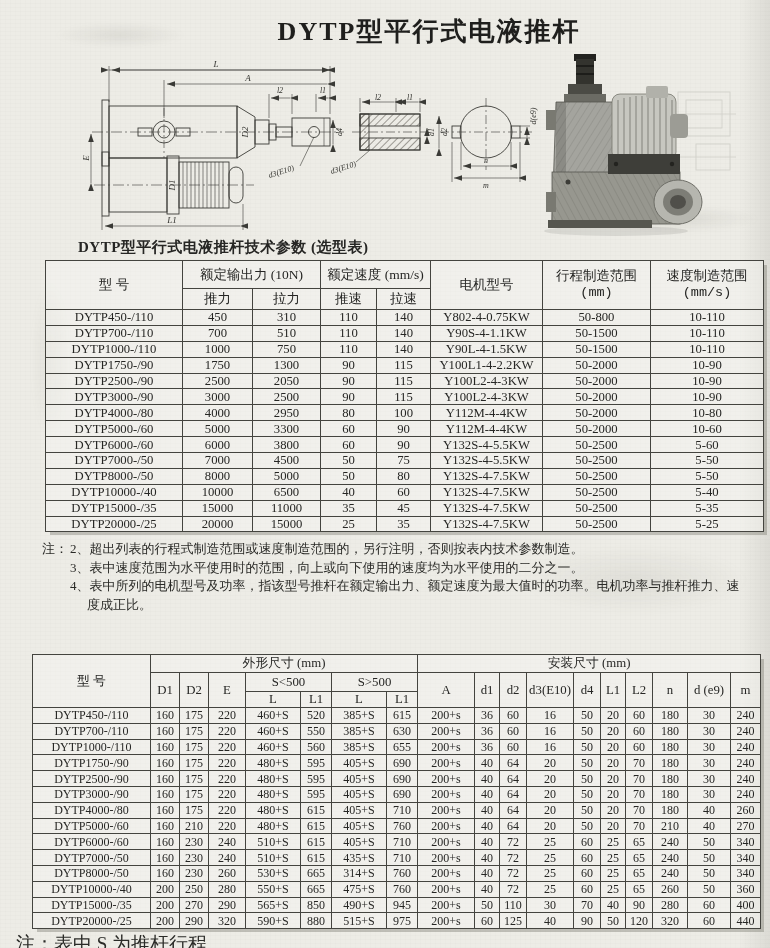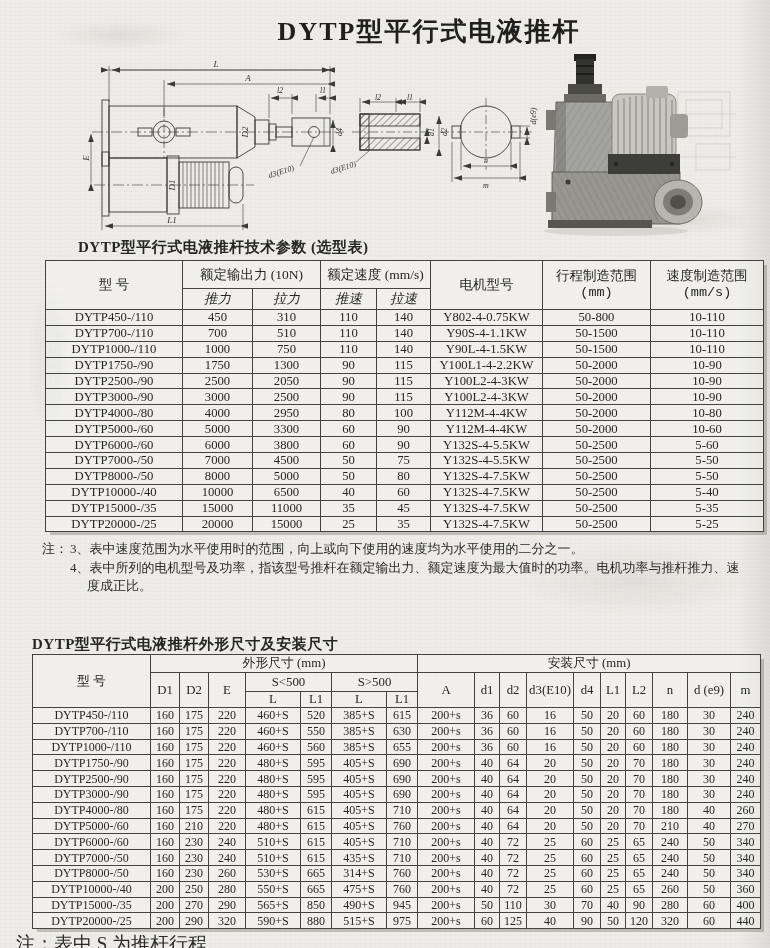--- a/index.html
+++ b/index.html
@@ -24,21 +24,21 @@
   .sec2 { left:32px; top:635px; }
 
   table { border-collapse:collapse; table-layout:fixed; position:absolute;
           background:rgba(250,250,246,0.35);
           box-shadow:4px 4px 0 -1px rgba(105,105,95,0.35); }
   th, td { border:1px solid #44443f; text-align:center; padding:0;
            white-space:nowrap; overflow:hidden; font-weight:normal; color:#262624; }
   .t1 { left:45px; top:260px; width:718px; border:1.5px solid #35352f; }
   .t1 th { font-size:13.5px; }
   .t1 thead tr:first-child th { height:27px; }
-  .t1 thead tr:last-child th { height:20px;font-style:italic; }
+  .t1 thead tr:last-child th { height:20px; }
   .t1 td { font-size:12.7px; height:14.9px; line-height:14px; }
   .hdr-2line { line-height:14px; font-size:13.5px; padding:1px 0;font-family:Liberation Mono, monospace; }
   .t2 { left:32px; top:654px; width:728px; border:1.5px solid #35352f; }
   .t2 th { font-size:12.8px; }
   .t2 thead tr:nth-child(1) th { height:16px;font-family:Liberation Serif, serif; }
   .t2 thead tr:nth-child(2) th { height:18px; }
   .t2 thead tr:nth-child(3) th { height:13px; }
   .t2 td { font-size:12px; height:14.8px; line-height:14px; }
 
   .notes { position:absolute; left:42px; top:540px; width:700px;
@@ -426,26 +426,26 @@
           <td>Y132S-4-7.5KW</td>
           <td>50-2500</td>
           <td>5-25</td>
         </tr>
       </tbody>
   </table>
 
   <div class="notes">
     <span class="lbl">注：</span>
     <div class="items">
+      <div>2、超出列表的行程式制造范围或速度制造范围的，另行注明，否则按表内技术参数制造。</div>
       <div>3、表中速度范围为水平使用时的范围，向上或向下使用的速度均为水平使用的二分之一。</div>
       <div>4、表中所列的电机型号及功率，指该型号推杆在额定输出力、额定速度为最大值时的功率。电机功率与推杆推力、速度成正比。</div>
     </div>
   </div>
 
-  <div class="section-title sec2">DYTP型平行式电液推杆外形尺寸及安装尺寸</div>
 
   <table class="t2">
     <colgroup>
       <col style="width:118px">
         <col style="width:29px">
         <col style="width:29px">
         <col style="width:37px">
       <col style="width:55px">
         <col style="width:31px">
         <col style="width:55px">

